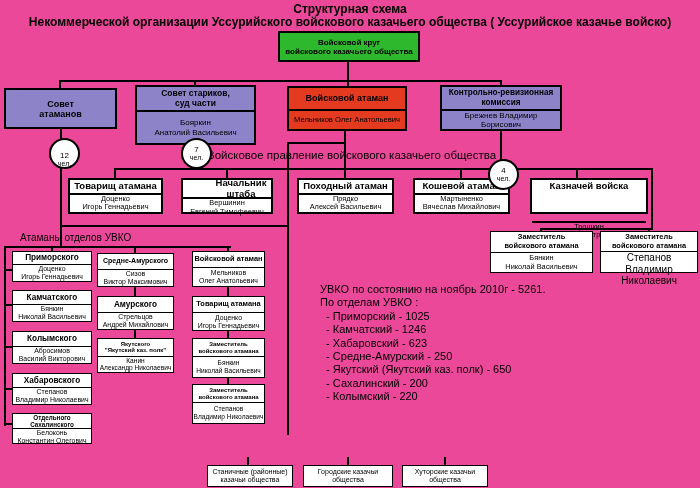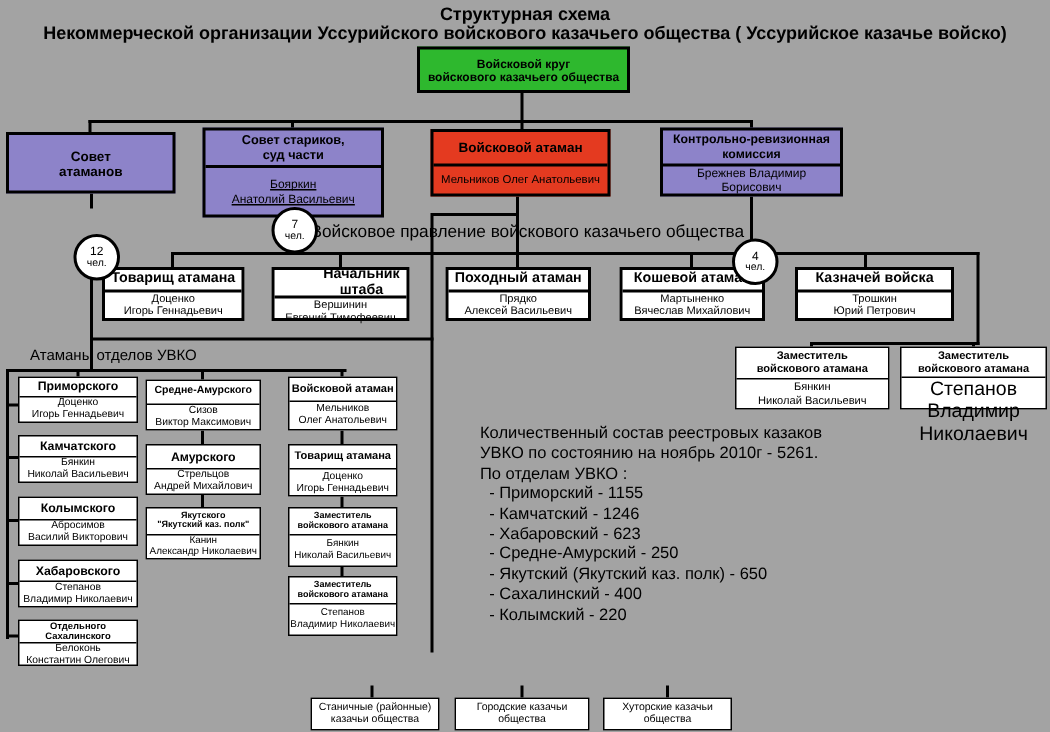--- a/index.html
+++ b/index.html
@@ -1,16 +1,16 @@
 <!DOCTYPE html>
 <html><head>
 <meta charset="utf-8">
 <style>
   html,body{margin:0;padding:0;background:#fff;}
-  .canvas{position:relative;width:700px;height:488px;background:#a3a3a3;overflow:hidden;
+  .canvas{position:relative;width:700px;height:488px;background:#ec4899;overflow:hidden;
           font-family:"Liberation Sans", sans-serif;color:#000;}
   .ln{position:absolute;background:#000;z-index:0;}
   .b{position:absolute;box-sizing:border-box;border:2px solid #000;background:#fff;z-index:1;
      display:flex;flex-direction:column;}
   .b .h{font-weight:bold;display:flex;align-items:center;justify-content:center;text-align:center;
         white-space:pre-line;line-height:1.15;padding:1px 0;}
   .b .n{border-top:2px solid #000;flex:1;display:flex;align-items:center;justify-content:center;
         text-align:center;white-space:pre-line;line-height:1.15;}
   .single{position:absolute;box-sizing:border-box;border:2px solid #000;z-index:1;display:flex;
           align-items:center;justify-content:center;text-align:center;font-weight:bold;white-space:pre-line;}
@@ -81,37 +81,37 @@
 
   <div class="single green" style="left:278px;top:31px;width:142px;height:31px;font-size:8px;">Войсковой круг
 войскового казачьего общества</div>
 
   <div class="single purple" style="left:4px;top:88px;width:113px;height:41px;font-size:9px;">Совет
 атаманов</div>
 
   <div class="b purple" style="left:135px;top:85px;width:121px;height:60px;">
     <div class="h" style="font-size:8.5px;height:21px;">Совет стариков,
 суд части</div>
-    <div class="n" style="font-size:8px;text-decoration:underline;">Бояркин
+    <div class="n" style="font-size:8px;">Бояркин
 Анатолий Васильевич</div>
   </div>
 
   <div class="b red" style="left:287px;top:86px;width:120px;height:45px;">
     <div class="h" style="font-size:9px;height:19px;">Войсковой атаман</div>
     <div class="n" style="font-size:7.6px;">Мельников Олег Анатольевич</div>
   </div>
 
   <div class="b purple" style="left:440px;top:85px;width:122px;height:46px;">
     <div class="h" style="font-size:8.2px;height:21px;">Контрольно-ревизионная
 комиссия</div>
     <div class="n" style="font-size:8px;">Брежнев Владимир
 Борисович</div>
   </div>
 
-  <div class="badge" style="left:49px;top:156px;">
+  <div class="badge" style="left:49px;top:138px;justify-content:flex-end;">
     <span class="c">12</span>
     <span class="u">чел.</span>
   </div>
   <div class="badge" style="left:181px;top:138px;">
     <span class="c">7</span>
     <span class="u">чел.</span>
   </div>
   <div class="badge" style="left:488px;top:159px;">
     <span class="c">4</span>
     <span class="u">чел.</span>
@@ -132,36 +132,36 @@
   <div class="b" style="left:297px;top:178px;width:97px;height:36px;">
     <div class="h" style="font-size:9.5px;height:15px;text-align:right;">Походный атаман</div>
     <div class="n" style="font-size:7.4px;">Прядко
 Алексей Васильевич</div>
   </div>
   <div class="b" style="left:413px;top:178px;width:97px;height:36px;">
     <div class="h" style="font-size:9.5px;height:15px;">Кошевой атаман</div>
     <div class="n" style="font-size:7.4px;">Мартыненко
 Вячеслав Михайлович</div>
   </div>
-  <div class="b" style="left:530px;top:178px;width:106px;height:36px;">
+  <div class="b" style="left:530px;top:178px;width:118px;height:36px;gap:28px;">
     <div class="h" style="font-size:9.5px;height:15px;">Казначей войска</div>
     <div class="n" style="font-size:7.4px;">Трошкин
 Юрий Петрович</div>
   </div>
 
   <div class="b sm" style="left:490px;top:231px;width:103px;height:42px;">
     <div class="h" style="font-size:7.4px;height:18px;">Заместитель
 войскового атамана</div>
     <div class="n" style="font-size:7.4px;">Бянкин
 Николай Васильевич</div>
   </div>
   <div class="b sm" style="left:600px;top:231px;width:98px;height:42px;">
     <div class="h" style="font-size:7.4px;height:18px;">Заместитель
 войскового атамана</div>
-    <div class="n" style="font-size:13px;">Степанов
+    <div class="n" style="font-size:10px;">Степанов
 Владимир Николаевич</div>
   </div>
 
   <div class="lbl" style="left:20px;top:232px;font-size:10px;">Атаманы отделов УВКО</div>
 
   <div class="b sm" style="left:12px;top:290px;width:80px;height:32px;">
     <div class="h" style="font-size:8.2px;height:13px;">Камчатского</div>
     <div class="n" style="font-size:6.9px;">Бянкин
 Николай Васильевич</div>
   </div>
@@ -220,29 +220,28 @@
 Николай Васильевич</div>
   </div>
   <div class="b sm" style="left:192px;top:384px;width:73px;height:40px;">
     <div class="h" style="font-size:6px;height:15px;">Заместитель
 войскового атамана</div>
     <div class="n" style="font-size:6.6px;">Степанов
 Владимир Николаевич</div>
   </div>
 
   <div style="position:absolute;left:320px;top:283px;z-index:1;">
-    <div class="statline">Количественный состав реестровых казаков</div>
     <div class="statline">УВКО по состоянию на ноябрь 2010г - 5261.</div>
     <div class="statline">По отделам УВКО :</div>
-    <div class="statline">  - Приморский - 1155</div>
+    <div class="statline">  - Приморский - 1025</div>
     <div class="statline">  - Камчатский - 1246</div>
     <div class="statline">  - Хабаровский - 623</div>
     <div class="statline">  - Средне-Амурский - 250</div>
     <div class="statline">  - Якутский (Якутский каз. полк) - 650</div>
-    <div class="statline">  - Сахалинский - 400</div>
+    <div class="statline">  - Сахалинский - 200</div>
     <div class="statline">  - Колымский - 220</div>
   </div>
 
 
   <div class="single sm" style="left:207px;top:465px;width:86px;height:22px;font-size:7px;font-weight:normal;background:#fff;line-height:1.15;">Станичные (районные)
 казачьи общества</div>
   <div class="single sm" style="left:303px;top:465px;width:90px;height:22px;font-size:7px;font-weight:normal;background:#fff;line-height:1.15;">Городские казачьи
 общества</div>
   <div class="single sm" style="left:402px;top:465px;width:86px;height:22px;font-size:7px;font-weight:normal;background:#fff;line-height:1.15;">Хуторские казачьи
 общества</div>

